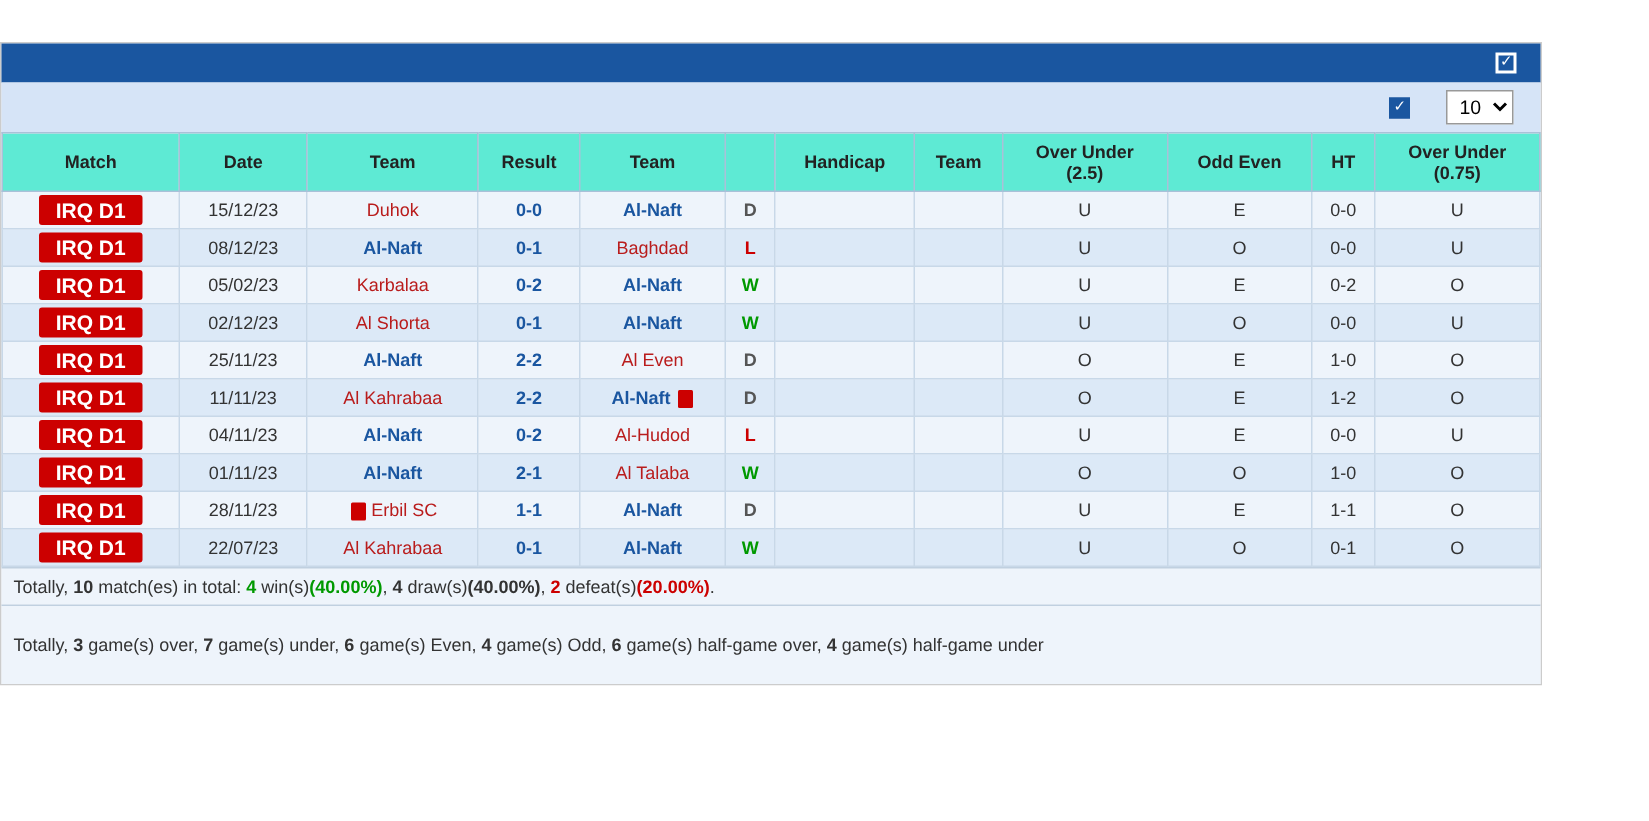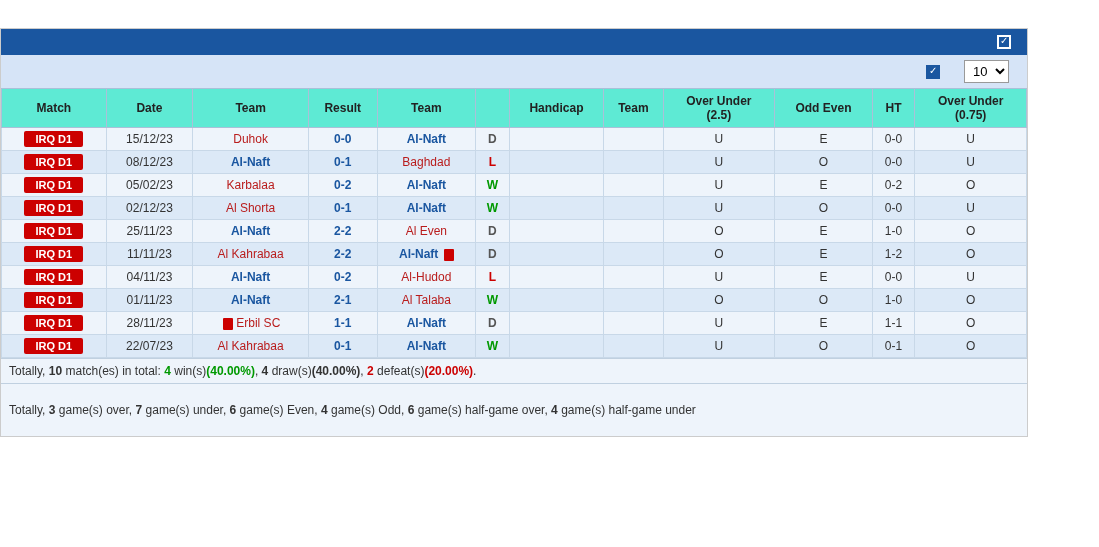--- a/index.html
+++ b/index.html
@@ -110,21 +110,21 @@
       padding: 4px 5px;
       text-align: center;
       border: 1px solid #c8d8e8;
       font-size: 12px;
       color: #333;
     }
     .league-badge {
       background: #c00;
       color: #fff;
       padding: 2px 11px;
-      font-size: 11px;
+      font-size: 14px;
       font-weight: bold;
       border-radius: 2px;
       white-space: nowrap;
     }
     .team-alnaft {
       color: #1a56a0;
       font-weight: bold;
     }
     .team-opponent {
       color: #b91c1c;

